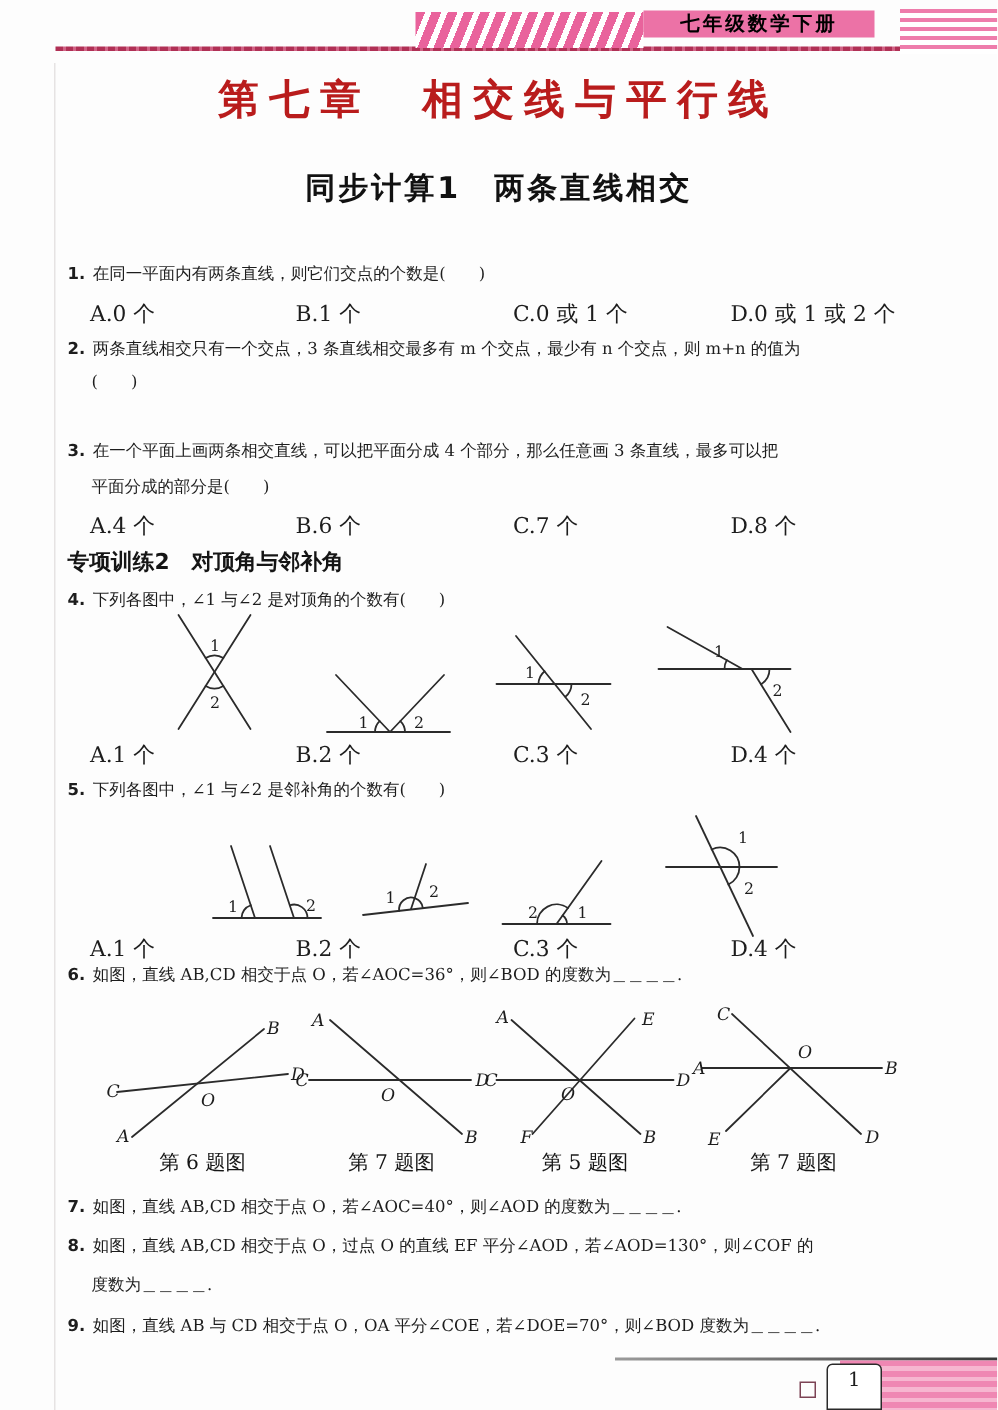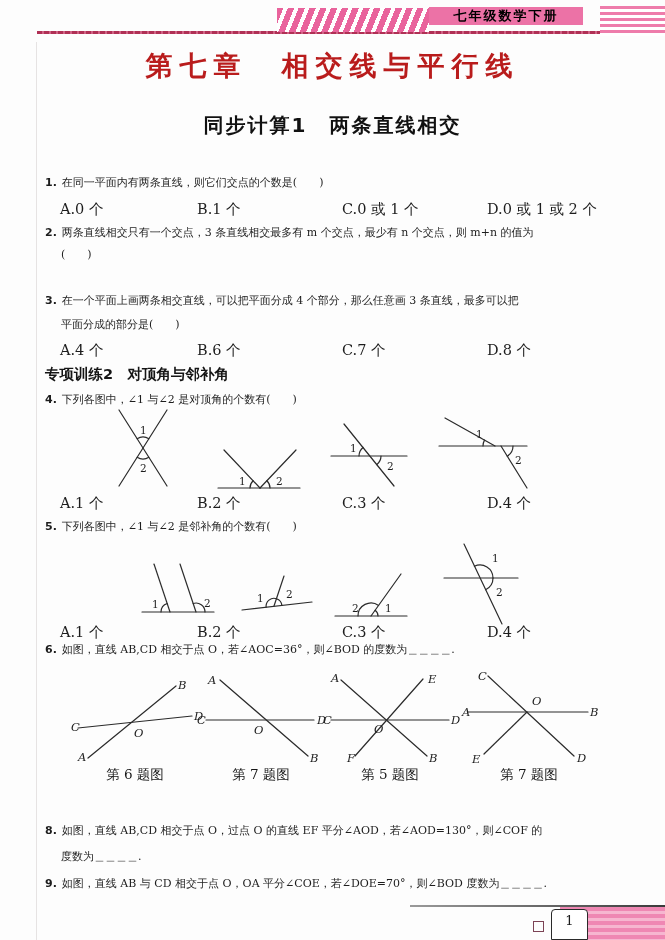--- a/index.html
+++ b/index.html
@@ -249,20 +249,21 @@
     <text class="pt" x="115" y="90">D</text>
     <text class="pt" x="10" y="91">E</text>
     <text class="pt" x="70" y="33">O</text>
   </svg>
 
   <div class="cap" style="left:87px">第 6 题图</div>
   <div class="cap" style="left:213px">第 7 题图</div>
   <div class="cap" style="left:342px">第 5 题图</div>
   <div class="cap" style="left:481px">第 7 题图</div>
 
+  <div class="q" style="top:797px"><span class="qno">7.</span><span>如图，直线 AB,CD 相交于点 O，若∠AOC=40°，则∠AOD 的度数为＿＿＿＿.</span></div>
   <div class="q" style="top:823px"><span class="qno">8.</span><span>如图，直线 AB,CD 相交于点 O，过点 O 的直线 EF 平分∠AOD，若∠AOD=130°，则∠COF 的</span></div>
   <div class="q cont" style="top:849px">度数为＿＿＿＿.</div>
   <div class="q" style="top:876px"><span class="qno">9.</span><span>如图，直线 AB 与 CD 相交于点 O，OA 平分∠COE，若∠DOE=70°，则∠BOD 度数为＿＿＿＿.</span></div>
 
   <div class="foot-line"></div>
   <div class="foot-pink"></div>
   <div class="foot-square"></div>
   <div class="page-box">1</div>
 
 </div>

